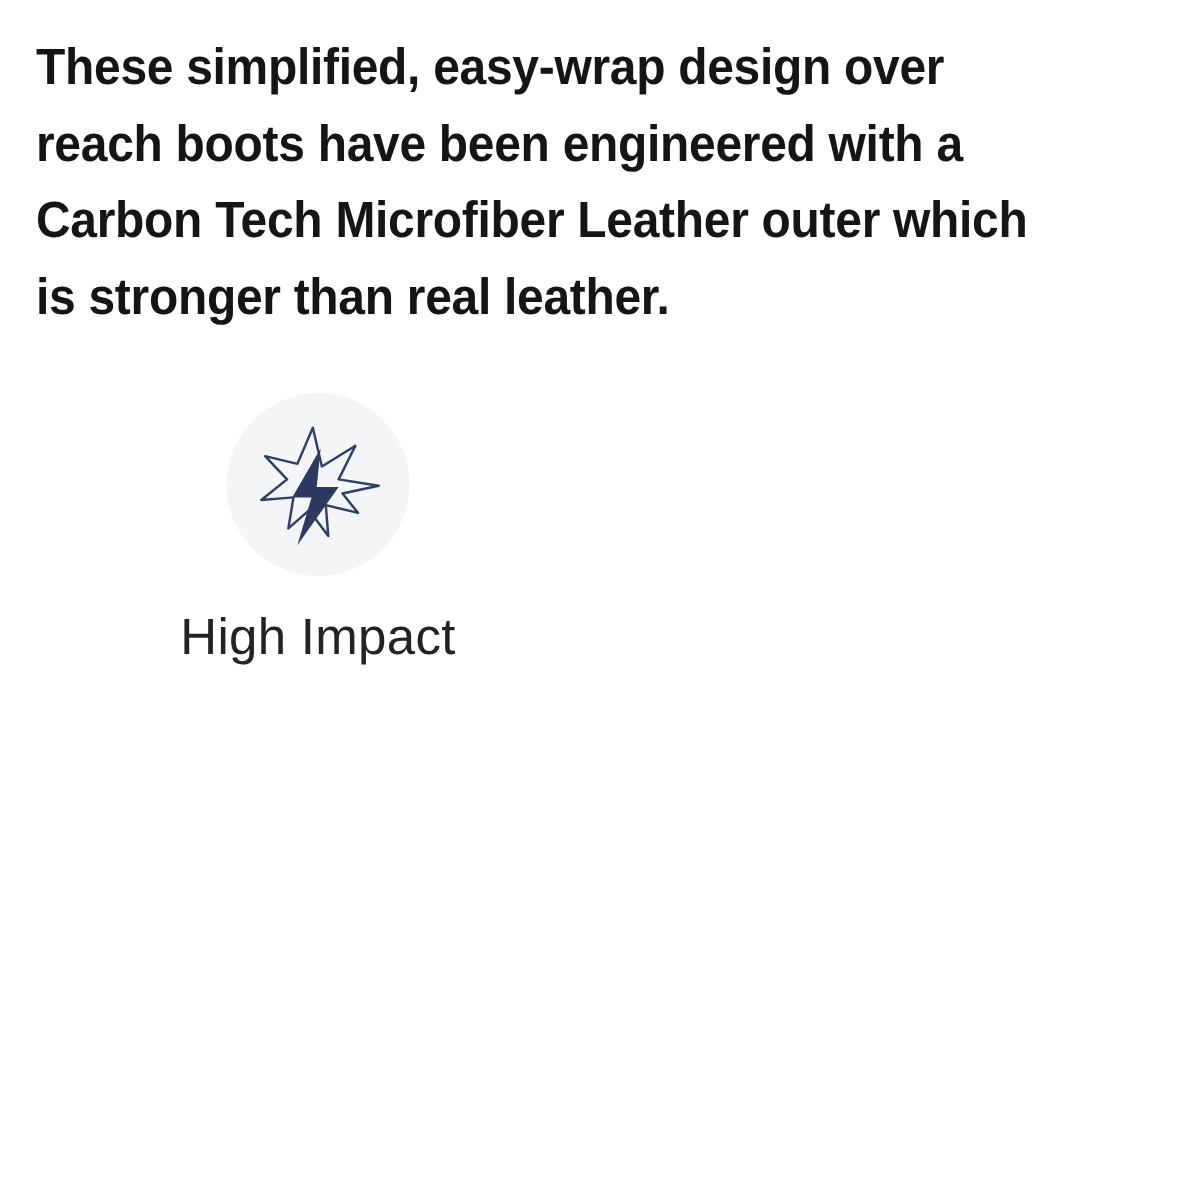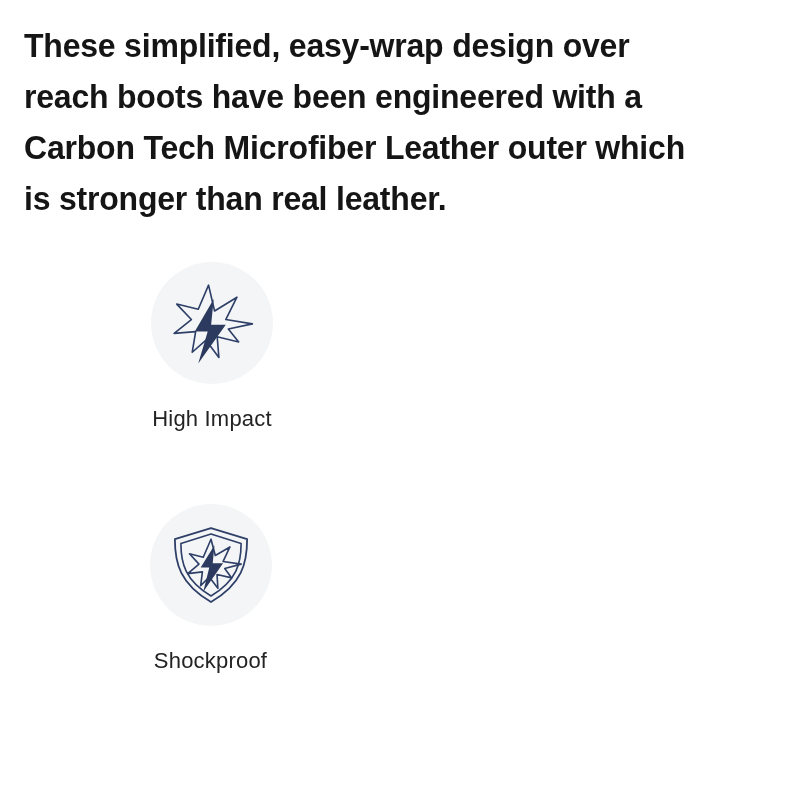--- a/index.html
+++ b/index.html
@@ -65,21 +65,21 @@
   .icon-circle svg {
     display: block;
     width: 86px;
     height: 86px;
     overflow: visible;
   }
 
   .feature-label {
     margin-top: 22px;
     font-family: "Liberation Sans", sans-serif;
-    font-size: 22px;
+    font-size: 34px;
     font-weight: 300;
     letter-spacing: 0.2px;
     color: #232323;
     text-align: center;
     white-space: nowrap;
   }
 
   .row-gap { height: 72px; }
 
   .stroke {
@@ -145,65 +145,16 @@
       </div>
       <div class="feature-label">High Impact</div>
     </div>
 
   </div>
 
   <div class="row-gap"></div>
 
   <div class="feature-row">
 
-    <div class="feature col-1">
-      <div class="icon-circle">
-        <svg viewBox="0 0 100 100">
-
-          <path class="stroke" d="
-            M50,7
-            L92,20
-            C92,48 86,72 50,93
-            C14,72 8,48 8,20
-            Z"></path>
-
-          <path class="stroke-thin" d="
-            M50,14
-            L85,25
-            C85,48 80,68 50,86
-            C20,68 15,48 15,25
-            Z"></path>
-
-          <path class="stroke-thin" d="
-            M50,20
-            L55,39
-            L72,29
-            L64,46
-            L85,49
-            L66,54
-            L74,65
-            L57,61
-            L58,77
-            L48,64
-            L38,74
-            L40,58
-            L23,60
-            L36,49
-            L25,37
-            L41,41
-            Z"></path>
-
-          <path class="solid" d="
-            M54,27
-            L38,53
-            L48,53
-            L41,81
-            L64,48
-            L52,48
-            Z"></path>
-        </svg>
-      </div>
-      <div class="feature-label">Shockproof</div>
-    </div>
 
     <div class="feature col-2"></div>
   </div>
 </div>
 
 </body></html>

